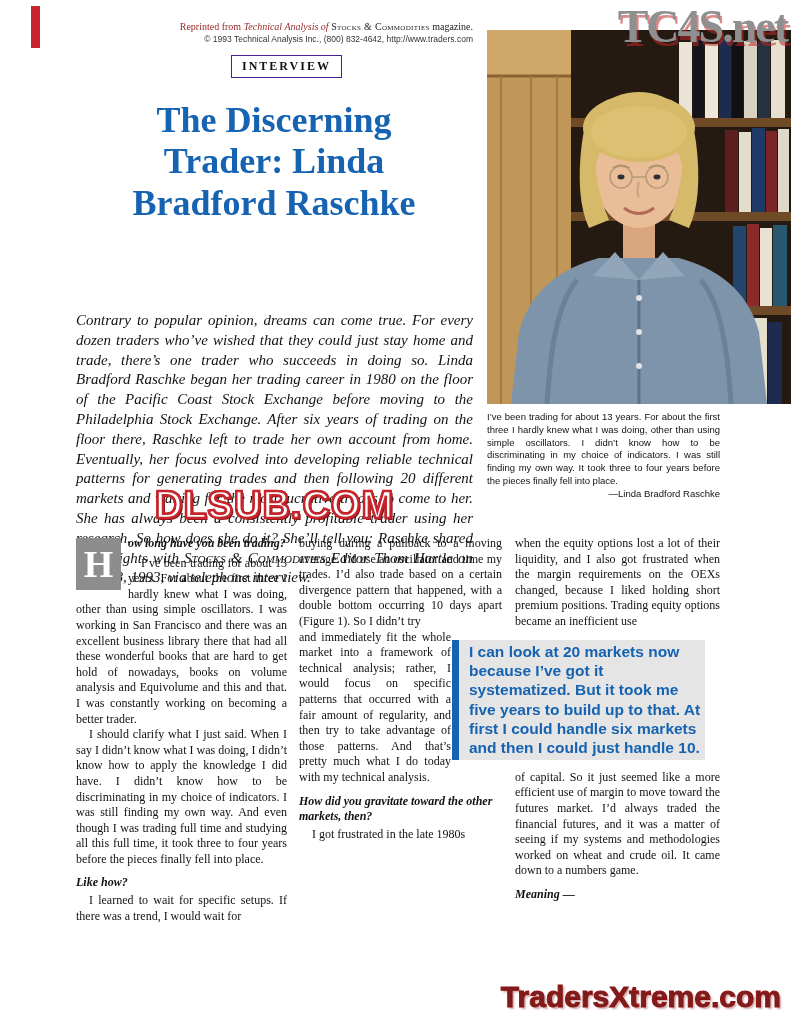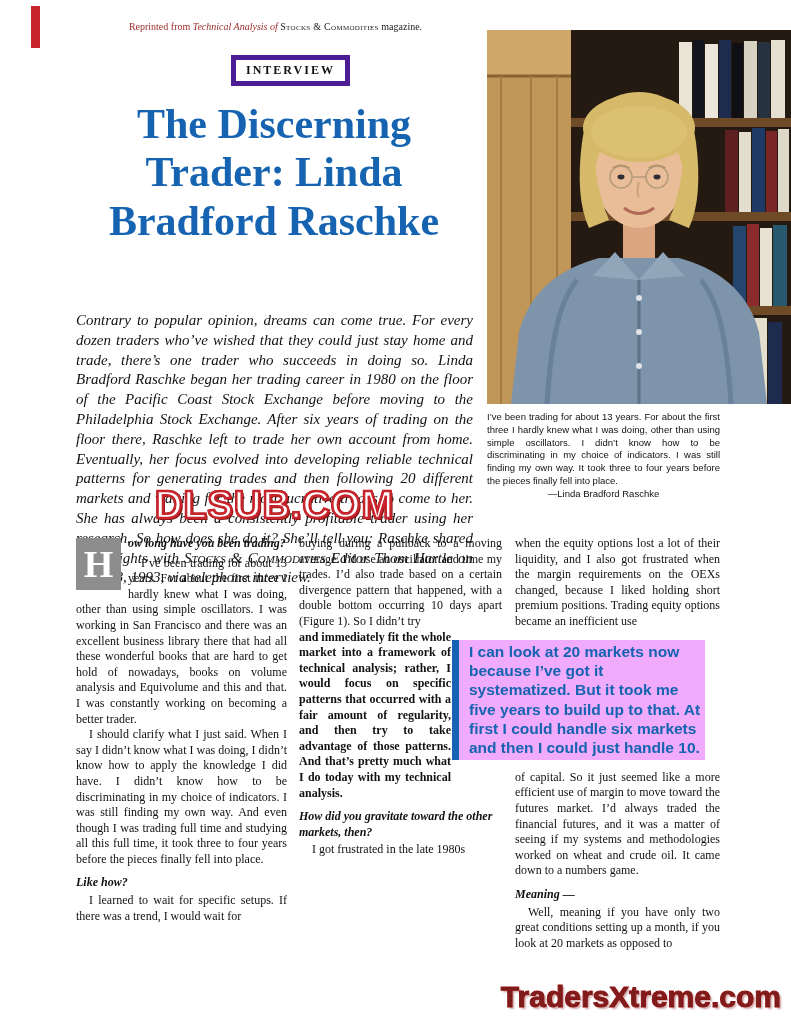--- a/index.html
+++ b/index.html
@@ -3,29 +3,29 @@
 <meta charset="utf-8">
 <style>
   html,body{margin:0;padding:0;background:#ffffff;}
   .page{
     position:relative;width:791px;height:1024px;margin:0 auto;background:#fff;
     overflow:hidden;font-family:"Liberation Serif",serif;color:#111;
   }
   
   .corner-bar{position:absolute;left:31px;top:6px;width:9px;height:42px;background:var(--red,#c8242b);}
   
-  .header{position:absolute;left:78px;top:20px;width:395px;text-align:center;}
+  .header{position:absolute;left:78px;top:20px;width:395px;text-align:right;}
   .header-line1{font-size:10px;line-height:13px;color:#222;}
   .hl-red{color:#9c2b2b;}
   .hl-italic{font-style:italic;}
   .hl-sc{font-variant:small-caps;letter-spacing:.3px;}
   .header-line2{font-family:"Liberation Sans",sans-serif;font-size:8.5px;line-height:11px;color:#333;margin-top:1px;}
   
   .interview-box{
-    position:absolute;left:231px;top:55px;padding:3px 10px;border:5px solid #4c1d95;
+    position:absolute;left:231px;top:55px;padding:3px 10px;border:1px solid #4c1d95;
     font-family:"Liberation Serif",serif;font-weight:bold;font-size:12px;letter-spacing:2px;color:#111;background:#fff;
   }
   
   .tc4s{
     position:absolute;right:4px;top:0;z-index:6;
     font-family:"Liberation Serif",serif;font-weight:bold;font-size:46px;letter-spacing:-2px;
     color:var(--watermark-gray,#8f8f8f);
     text-shadow:2px 4px 0 rgba(190,40,40,.55);
   }
   .dlsub{
@@ -38,68 +38,70 @@
     position:absolute;right:10px;top:980px;z-index:5;
     font-family:"Liberation Sans",sans-serif;font-weight:800;font-size:30px;
     color:#7f1d1d;-webkit-text-stroke:1px #8a1010;text-shadow:2px 2px 2px rgba(120,0,0,.35);
   }
   
   .photo{position:absolute;left:487px;top:30px;width:304px;height:374px;z-index:1;}
   .caption{
     position:absolute;left:487px;top:411px;width:233px;
     font-family:"Liberation Sans",sans-serif;font-size:9.5px;line-height:1.35;text-align:justify;color:#111;
   }
-  .caption-attr{text-align:center;}
+  .caption-attr{text-align:right;}
   
   .title{
     position:absolute;left:72px;top:100px;width:404px;margin:0;text-align:center;
     color:var(--title-blue,#1563b1);font-family:"Liberation Serif",serif;font-weight:bold;
-    font-size:42px;line-height:1.15;white-space:pre-line;
+    font-size:36px;line-height:1.15;white-space:pre-line;
   }
   
   .intro{
     position:absolute;left:76px;top:311px;width:397px;
     font-style:italic;font-size:15px;line-height:1.32;text-align:justify;
   }
   .sc{font-variant:small-caps;}
   
   .col{position:absolute;top:536px;font-size:12px;line-height:1.3;text-align:justify;z-index:2;}
   .col1{left:76px;width:211px;}
   .col2{left:299px;width:203px;}
   .col3{left:515px;width:205px;}
   .col p{margin:0;}
   .col p.question{font-weight:bold;font-style:italic;margin:8px 0 2px;text-align:left;}
   .col p.lead_question{font-weight:bold;font-style:italic;margin:0 0 4px;}
   .col p.answer{text-indent:13px;}
   .col p.answer_first{text-indent:0;}
-  .col p.answer_narrow{margin-right:51px;font-weight:bold;}
+  .col p.answer_narrow{margin-right:51px;}
   .dropcap{
     float:left;width:45px;height:52px;margin:2px 7px 2px 0;background:var(--dropcap-gray,#8d8d8d);
     color:#fff;font-family:"Liberation Serif",serif;font-weight:bold;font-size:38px;line-height:52px;text-align:center;
   }
   .pullquote{
     margin:10px 0 10px -63px;width:236px;border-left:7px solid var(--quote-blue,#1563b1);
     padding:2px 0 2px 10px;
     font-family:"Liberation Sans",sans-serif;font-weight:bold;font-size:15.5px;line-height:1.25;
-    color:var(--quote-blue,#1563b1);text-align:left;background:#f0abfc;
+    color:var(--quote-blue,#1563b1);text-align:left;background:#e5e5e5;
   }
 </style>
 </head>
 <body>
 
 <div class="page">
 
   <div class="corner-bar"></div>
 
   <div class="header">
     <div class="header-line1"><span class="hl-red">Reprinted from </span><span class="hl-red hl-italic">Technical Analysis of </span><span class="hl-sc">Stocks &amp; Commodities</span><span> magazine.</span></div>
+    <div class="header-line2">© 1993 Technical Analysis Inc., (800) 832-4642, http://www.traders.com</div>
   </div>
 
   <div class="interview-box">INTERVIEW</div>
 
+  <div class="tc4s">TC4S.net</div>
 
   <div class="photo">
     <svg viewBox="0 0 304 374" width="304" height="374">
       <rect width="304" height="374" fill="#2e2218"></rect>
 
       <rect x="0" y="0" width="84" height="374" fill="#c09659"></rect>
       <rect x="0" y="0" width="84" height="46" fill="#cfa768"></rect>
       <line x1="0" y1="46" x2="84" y2="46" stroke="#8a6233" stroke-width="3"></line>
       <line x1="14" y1="46" x2="14" y2="374" stroke="#a37c44" stroke-width="2"></line>
       <line x1="44" y1="46" x2="44" y2="374" stroke="#a37c44" stroke-width="2"></line>
@@ -190,18 +192,17 @@
       <p class="answer_first">buying during a pullback to a moving average. I’d use an oscillator and time my trades. I’d also trade based on a certain divergence pattern that happened, with a double bottom occurring 10 days apart (Figure 1). So I didn’t try</p>
       <p class="answer_narrow">and immediately fit the whole market into a framework of technical analysis; rather, I would focus on specific patterns that occurred with a fair amount of regularity, and then try to take advantage of those patterns. And that’s pretty much what I do today with my technical analysis.</p>
       <p class="question">How did you gravitate toward the other markets, then?</p>
       <p class="answer">I got frustrated in the late 1980s</p>
     </div>
   <div class="col col3">
       <p class="answer_first">when the equity options lost a lot of their liquidity, and I also got frustrated when the margin requirements on the OEXs changed, because I liked holding short premium positions. Trading equity options became an inefficient use</p>
       <blockquote class="pullquote">I can look at 20 markets now because I’ve got it systematized. But it took me five years to build up to that. At first I could handle six markets and then I could just handle 10.</blockquote>
       <p class="answer_first">of capital. So it just seemed like a more efficient use of margin to move toward the futures market. I’d always traded the financial futures, and it was a matter of seeing if my systems and methodologies worked on wheat and crude oil. It came down to a numbers game.</p>
       <p class="question">Meaning —</p>
-      <p class="answer">Well, meaning if you have only two great conditions setting up a month, if you look at 20 markets as opposed to</p>
     </div>
 
   <div class="txtreme">TradersXtreme.com</div>
 
 </div>
 
 </body></html>

